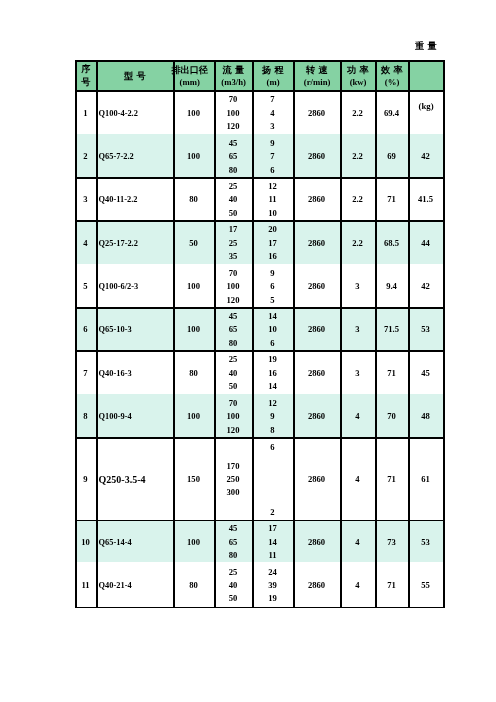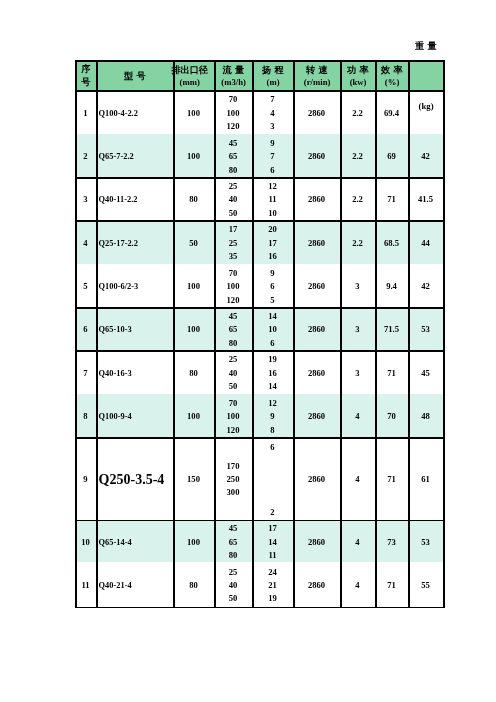--- a/index.html
+++ b/index.html
@@ -225,21 +225,21 @@
       <div class="celltext" style="left: 252px; top: 394px; width: 41px; height: 43.4px;">
         <span class="ln">12</span>
         <span class="ln">9</span>
         <span class="ln">8</span>
       </div>
       <div class="celltext" style="left: 293px; top: 394px; width: 47px; height: 43.4px;">2860</div>
       <div class="celltext" style="left: 340px; top: 394px; width: 35px; height: 43.4px;">4</div>
       <div class="celltext" style="left: 375px; top: 394px; width: 33px; height: 43.4px;">70</div>
       <div class="celltext" style="left: 408px; top: 394px; width: 35px; height: 43.4px;">48</div>
       <div class="celltext" style="left: 75px; top: 437.4px; width: 21px; height: 82.3px;">9</div>
-      <div class="celltext left" style="left: 96px; top: 437.4px; width: 77px; height: 82.3px; padding-left: 2.6px; box-sizing: border-box; font-size: 14px;">Q250-3.5-4</div>
+      <div class="celltext left" style="left: 96px; top: 437.4px; width: 77px; height: 82.3px; padding-left: 2.6px; box-sizing: border-box; font-size: 10px;">Q250-3.5-4</div>
       <div class="celltext" style="left: 173px; top: 437.4px; width: 41px; height: 82.3px;">150</div>
       <div class="celltext" style="left: 214px; top: 437.4px; width: 38px; height: 82.3px; line-height: 13.2px;">
         <span class="ln">170</span>
         <span class="ln">250</span>
         <span class="ln">300</span>
       </div>
       <div class="celltext" style="left: 252px; top: 437.4px; width: 41px; height: 82.3px; line-height: 16.3px;">
         <span class="ln">6</span>
         <span class="ln">&nbsp;</span>
         <span class="ln">&nbsp;</span>
@@ -270,21 +270,21 @@
       <div class="celltext" style="left: 75px; top: 562.4px; width: 21px; height: 44.1px;">11</div>
       <div class="celltext left" style="left: 96px; top: 562.4px; width: 77px; height: 44.1px; padding-left: 2.6px; box-sizing: border-box; font-size: 8.4px;">Q40-21-4</div>
       <div class="celltext" style="left: 173px; top: 562.4px; width: 41px; height: 44.1px;">80</div>
       <div class="celltext" style="left: 214px; top: 562.4px; width: 38px; height: 44.1px;">
         <span class="ln">25</span>
         <span class="ln">40</span>
         <span class="ln">50</span>
       </div>
       <div class="celltext" style="left: 252px; top: 562.4px; width: 41px; height: 44.1px;">
         <span class="ln">24</span>
-        <span class="ln">21</span>
+        <span class="ln">39</span>
         <span class="ln">19</span>
       </div>
       <div class="celltext" style="left: 293px; top: 562.4px; width: 47px; height: 44.1px;">2860</div>
       <div class="celltext" style="left: 340px; top: 562.4px; width: 35px; height: 44.1px;">4</div>
       <div class="celltext" style="left: 375px; top: 562.4px; width: 33px; height: 44.1px;">71</div>
       <div class="celltext" style="left: 408px; top: 562.4px; width: 35px; height: 44.1px;">55</div>
       <div class="rule-h" style="left: 75px; top: 60px; width: 369.7px;"></div>
       <div class="rule-h" style="left: 75px; top: 90.4px; width: 369.7px;"></div>
       <div class="rule-h" style="left: 75px; top: 177.3px; width: 369.7px;"></div>
       <div class="rule-h" style="left: 75px; top: 220.3px; width: 369.7px;"></div>

